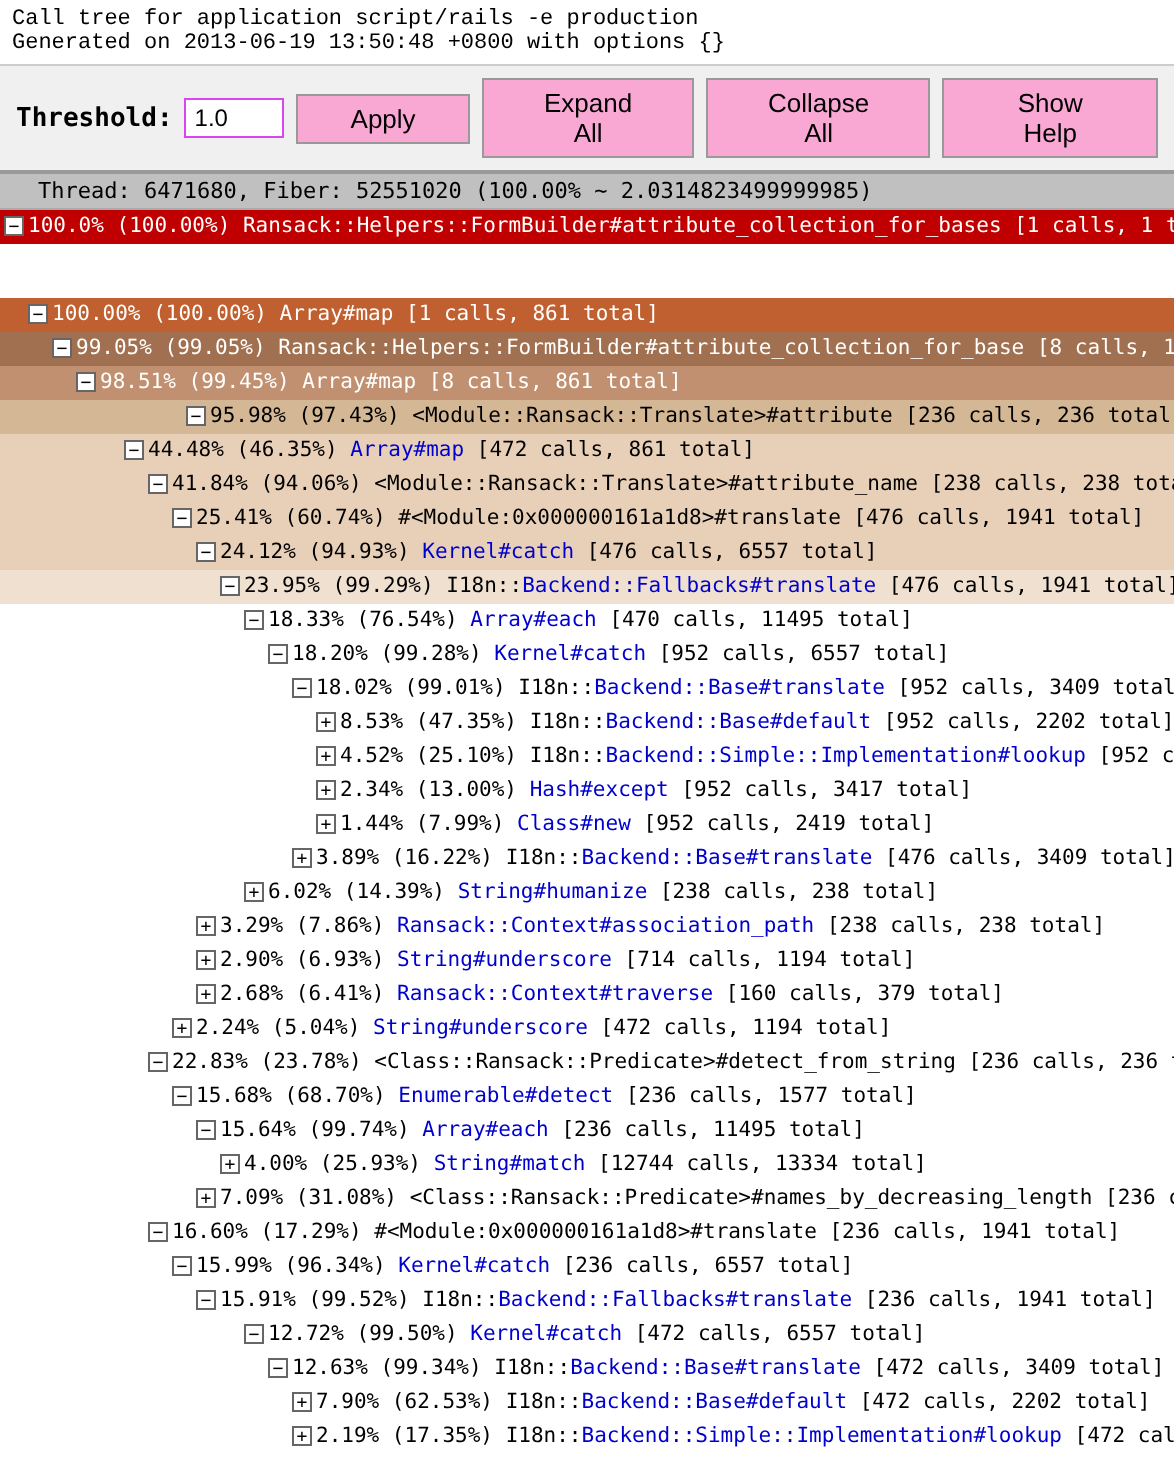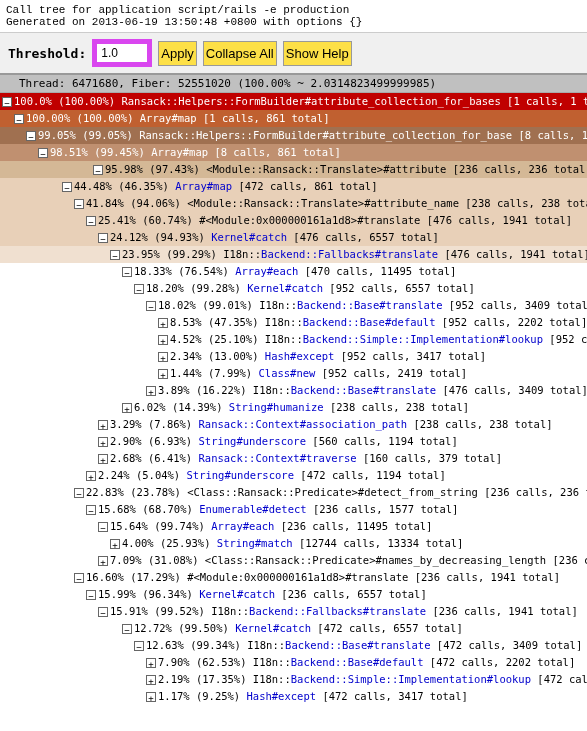--- a/index.html
+++ b/index.html
@@ -3,36 +3,36 @@
   <meta charset="utf-8">
   <style>
     * { box-sizing: border-box; margin: 0; padding: 0; }
     body { font-family: monospace; font-size: 11px; background: #fff; width: 587px; }
     
     #header { padding: 4px 6px; background: #fff; border-bottom: 1px solid #ccc; font-family: Liberation Mono, monospace; }
     #header p { font-size: 11px; }
     
     #toolbar { display: flex; align-items: center; gap: 6px; padding: 6px 8px; background: #f0f0f0; border-bottom: 2px solid #999; }
     #toolbar label { font-size: 13px; font-weight: bold; }
-    #threshold-input { width: 60px; padding: 2px 4px; font-size: 12px; border: 5px solid #d946ef; }
-    .toolbar-btn { padding: 4px 2px; font-size: 13px; background: #fde047; border: 1px solid #999; cursor: pointer; }
+    #threshold-input { width: 50px; padding: 2px 4px; font-size: 12px; border: 1px solid #d946ef; }
+    .toolbar-btn { padding: 4px 26px; font-size: 13px; background: #f9a8d4; border: 1px solid #999; cursor: pointer; }
     
     #thread-bar { background: #c0c0c0; padding: 2px 19px; font-size: 11px; border-bottom: 1px solid #aaa; }
     
     #tree-container { overflow-x: auto; overflow-y: auto; max-height: 620px; background: #fff; }
     
     .tree-root { padding: 0; }
     
     .tree-row { display: block; white-space: nowrap; padding: 1px 2px; font-size: 10.5px; line-height: 15px; }
     
     .indent { display: inline-block; }
     
     .row-red { background: #c00000; color: #fff; }
     .row-red a { color: #fff; margin-top: 26px; }
-    .row-orange { background: #c06030; color: #fff; }
+    .row-orange { background: #c06030; color: #fff; margin-top: 27px; }
     .row-orange a { color: #fff; }
     .row-brown { background: #a07050; color: #fff; }
     .row-brown a { color: #fff; }
     .row-tan { background: #c09070; color: #fff; }
     .row-tan a { color: #fff; }
     .row-light { background: #d4b896; padding-left: 45px; }
     .row-lighter { background: #e8d0b8; }
     .row-lightest { background: #f0e0d0; }
     
     a { color: #00c; text-decoration: none; }
@@ -44,20 +44,21 @@
 
 <div id="header">
   <p>Call tree for application script/rails -e production</p>
   <p>Generated on 2013-06-19 13:50:48 +0800 with options {}</p>
 </div>
 
 <div id="toolbar">
   <label>Threshold:</label>
   <input id="threshold-input" type="text" value="1.0" style="">
   <button class="toolbar-btn">Apply</button>
+  <button class="toolbar-btn">Expand All</button>
   <button class="toolbar-btn">Collapse All</button>
   <button class="toolbar-btn">Show Help</button>
 </div>
 
 <div id="thread-bar">
   <span>Thread: 6471680, Fiber: 52551020 (100.00% ~ 2.0314823499999985)</span>
 </div>
 
 <div id="tree-container">
   <div class="tree-root" id="tree-root">
@@ -74,21 +75,21 @@
       <div class="tree-row "><span class="indent" style="display: inline-block; width: 120px;"></span><span class="plus-icon">−</span><span>18.33% (76.54%) </span><a href="#">Array#each</a><span> [470 calls, 11495 total]</span></div>
       <div class="tree-row "><span class="indent" style="display: inline-block; width: 132px;"></span><span class="plus-icon">−</span><span>18.20% (99.28%) </span><a href="#">Kernel#catch</a><span> [952 calls, 6557 total]</span></div>
       <div class="tree-row "><span class="indent" style="display: inline-block; width: 144px;"></span><span class="plus-icon">−</span><span>18.02% (99.01%) I18n::</span><a href="#">Backend::Base#translate</a><span> [952 calls, 3409 total]</span></div>
       <div class="tree-row "><span class="indent" style="display: inline-block; width: 156px;"></span><span class="plus-icon">+</span><span>8.53% (47.35%) I18n::</span><a href="#">Backend::Base#default</a><span> [952 calls, 2202 total]</span></div>
       <div class="tree-row "><span class="indent" style="display: inline-block; width: 156px;"></span><span class="plus-icon">+</span><span>4.52% (25.10%) I18n::</span><a href="#">Backend::Simple::Implementation#lookup</a><span> [952 calls, 2675 total]</span></div>
       <div class="tree-row "><span class="indent" style="display: inline-block; width: 156px;"></span><span class="plus-icon">+</span><span>2.34% (13.00%) </span><a href="#">Hash#except</a><span> [952 calls, 3417 total]</span></div>
       <div class="tree-row "><span class="indent" style="display: inline-block; width: 156px;"></span><span class="plus-icon">+</span><span>1.44% (7.99%) </span><a href="#">Class#new</a><span> [952 calls, 2419 total]</span></div>
       <div class="tree-row "><span class="indent" style="display: inline-block; width: 144px;"></span><span class="plus-icon">+</span><span>3.89% (16.22%) I18n::</span><a href="#">Backend::Base#translate</a><span> [476 calls, 3409 total]</span></div>
       <div class="tree-row "><span class="indent" style="display: inline-block; width: 120px;"></span><span class="plus-icon">+</span><span>6.02% (14.39%) </span><a href="#">String#humanize</a><span> [238 calls, 238 total]</span></div>
       <div class="tree-row "><span class="indent" style="display: inline-block; width: 96px;"></span><span class="plus-icon">+</span><span>3.29% (7.86%) </span><a href="#">Ransack::Context#association_path</a><span> [238 calls, 238 total]</span></div>
-      <div class="tree-row "><span class="indent" style="display: inline-block; width: 96px;"></span><span class="plus-icon">+</span><span>2.90% (6.93%) </span><a href="#">String#underscore</a><span> [560 calls, 1194 total]</span></div>
+      <div class="tree-row "><span class="indent" style="display: inline-block; width: 96px;"></span><span class="plus-icon">+</span><span>2.90% (6.93%) </span><a href="#">String#underscore</a><span> [714 calls, 1194 total]</span></div>
       <div class="tree-row "><span class="indent" style="display: inline-block; width: 96px;"></span><span class="plus-icon">+</span><span>2.68% (6.41%) </span><a href="#">Ransack::Context#traverse</a><span> [160 calls, 379 total]</span></div>
       <div class="tree-row "><span class="indent" style="display: inline-block; width: 84px;"></span><span class="plus-icon">+</span><span>2.24% (5.04%) </span><a href="#">String#underscore</a><span> [472 calls, 1194 total]</span></div>
       <div class="tree-row "><span class="indent" style="display: inline-block; width: 72px;"></span><span class="plus-icon">−</span><span>22.83% (23.78%) &lt;Class::Ransack::Predicate&gt;#detect_from_string [236 calls, 236 total]</span></div>
       <div class="tree-row "><span class="indent" style="display: inline-block; width: 84px;"></span><span class="plus-icon">−</span><span>15.68% (68.70%) </span><a href="#">Enumerable#detect</a><span> [236 calls, 1577 total]</span></div>
       <div class="tree-row "><span class="indent" style="display: inline-block; width: 96px;"></span><span class="plus-icon">−</span><span>15.64% (99.74%) </span><a href="#">Array#each</a><span> [236 calls, 11495 total]</span></div>
       <div class="tree-row "><span class="indent" style="display: inline-block; width: 108px;"></span><span class="plus-icon">+</span><span>4.00% (25.93%) </span><a href="#">String#match</a><span> [12744 calls, 13334 total]</span></div>
       <div class="tree-row "><span class="indent" style="display: inline-block; width: 96px;"></span><span class="plus-icon">+</span><span>7.09% (31.08%) &lt;Class::Ransack::Predicate&gt;#names_by_decreasing_length [236 calls, 236 total]</span></div>
       <div class="tree-row "><span class="indent" style="display: inline-block; width: 72px;"></span><span class="plus-icon">−</span><span>16.60% (17.29%) #&lt;Module:0x000000161a1d8&gt;#translate [236 calls, 1941 total]</span></div>
       <div class="tree-row "><span class="indent" style="display: inline-block; width: 84px;"></span><span class="plus-icon">−</span><span>15.99% (96.34%) </span><a href="#">Kernel#catch</a><span> [236 calls, 6557 total]</span></div>
       <div class="tree-row "><span class="indent" style="display: inline-block; width: 96px;"></span><span class="plus-icon">−</span><span>15.91% (99.52%) I18n::</span><a href="#">Backend::Fallbacks#translate</a><span> [236 calls, 1941 total]</span></div>

